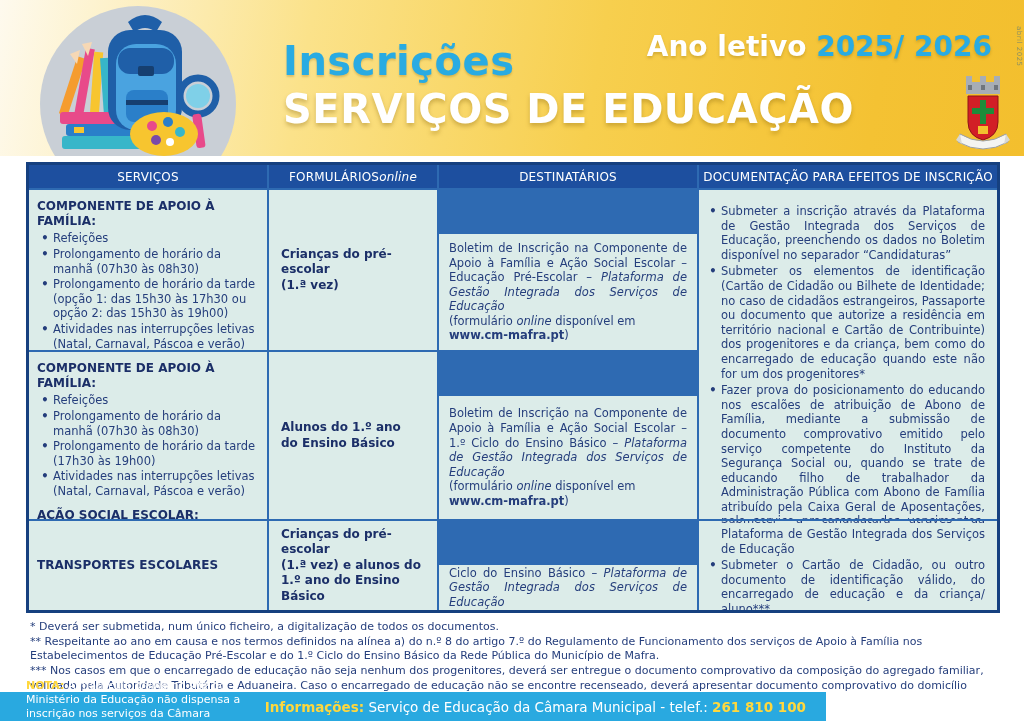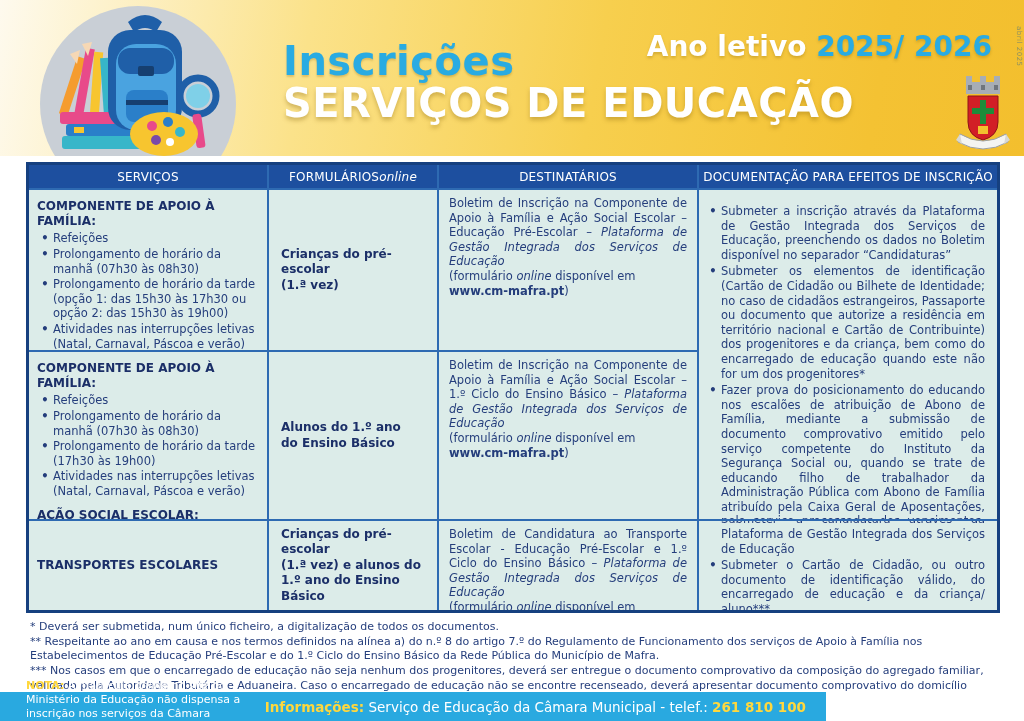--- a/index.html
+++ b/index.html
@@ -6,40 +6,40 @@
   body{width:1024px;height:721px;background:#ffffff;font-family:"DejaVu Sans","Liberation Sans",sans-serif;}
   .page{position:relative;width:1024px;height:721px;overflow:hidden;background:#ffffff;}
 
   
   .banner{position:absolute;left:0;top:0;width:1024px;height:156px;overflow:hidden;
     background:linear-gradient(100deg,#fefaee 0%,#fbe28a 30%,#f7cf4e 58%,#f4c233 85%,#f3bf2e 100%);}
   .grey-circle{position:absolute;left:40px;top:6px;width:196px;height:196px;border-radius:50%;background:#c9cfd6;}
   .illu{position:absolute;left:52px;top:8px;}
   .title-block{position:absolute;left:283px;top:40px;line-height:1.05;}
   .title1{font-size:40px;font-weight:800;color:#29abe2;letter-spacing:.5px;text-shadow:0 2px 2px rgba(130,95,10,.25);}
-  .title2{font-size:40px;font-weight:800;color:#ffffff;letter-spacing:.5px;text-shadow:0 3px 4px rgba(130,95,10,.35);}
+  .title2{font-size:40px;font-weight:800;color:#ffffff;letter-spacing:.5px;margin-top:6px;text-shadow:0 3px 4px rgba(130,95,10,.35);}
   .year-line{position:absolute;right:32px;top:30px;font-size:28px;font-weight:800;color:#ffffff;text-shadow:0 2px 3px rgba(130,95,10,.3);white-space:nowrap;margin-left:40px;}
   .year-line .yr{color:#29abe2;}
   .crest{position:absolute;right:12px;top:72px;}
   .edition{position:absolute;right:1px;top:26px;writing-mode:vertical-rl;font-size:7px;color:#8d9060;letter-spacing:.5px;}
 
   
   .edu-table{position:absolute;left:26px;top:162px;width:974px;height:451px;box-sizing:border-box;
     border:3px solid #16407f;background:#2e6ab2;display:grid;gap:2px;
     grid-template-columns:238px 168px 258px 1fr;grid-template-rows:23px 160px 167px 1fr;}
   .th{background:#1d4f9f;color:#ffffff;font-size:12px;font-weight:normal;display:flex;align-items:center;justify-content:center;letter-spacing:.2px;}
   .td{background:#dcece9;color:#253e7c;font-size:11.5px;line-height:1.27;overflow:hidden;}
   .cell-services{padding:8px 8px 6px 8px;}
   .cell-heading{font-weight:bold;font-size:12px;color:#1b2f68;margin:1px 0 2px 0;}
   .cell-heading.mt{margin-top:9px;}
   .bullet{display:flex;margin:0 0 1px 0;}
   .bullet-marker{width:16px;flex:0 0 16px;text-align:center;font-weight:bold;}
   .bullet-text{flex:1;}
   .cell-dest{display:flex;align-items:center;padding:6px 6px 6px 12px;font-weight:bold;font-size:12px;color:#1b2f68;line-height:1.3;}
-  .cell-form{display:flex;padding:6px 10px;}
+  .cell-form{display:flex;align-items:center;padding:6px 10px;margin-top:44px;}
   .cell-form .inner{text-align:justify;}
   .cell-docs{padding:14px 12px 10px 6px;}
   .cell-docs .bullet-text{text-align:justify;}
   .cell-docs .bullet{margin-bottom:2px;}
   .cell-docs.vcenter{display:flex;flex-direction:column;justify-content:center;padding-top:6px;padding-bottom:6px;}
   .docs-merged{grid-column:4;grid-row:2/4;}
   .b{font-weight:bold;}
   .i{font-style:italic;}
   .c-yellow{color:#ffd83d;}
 

